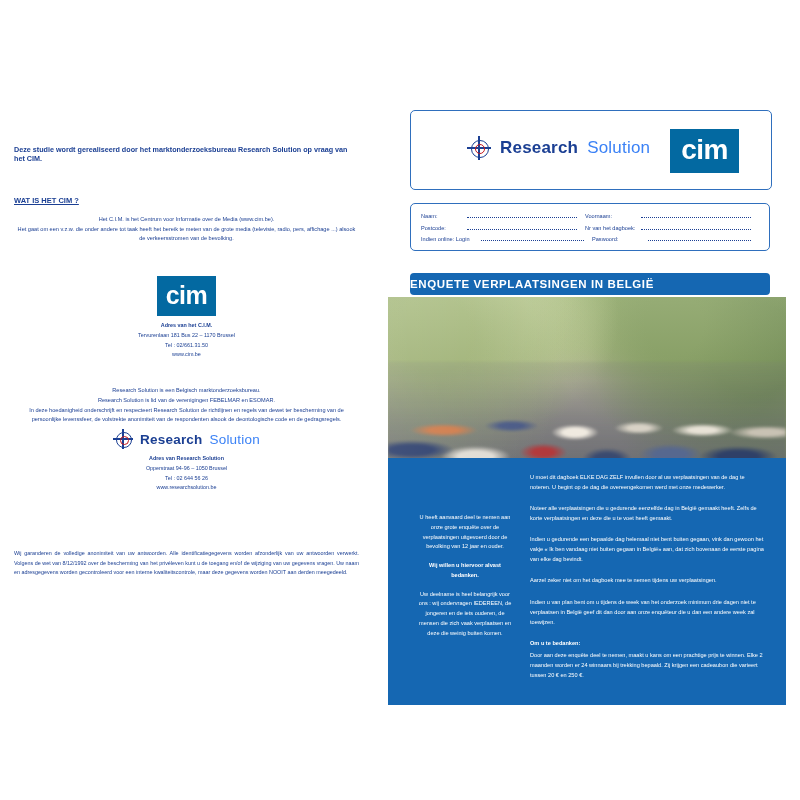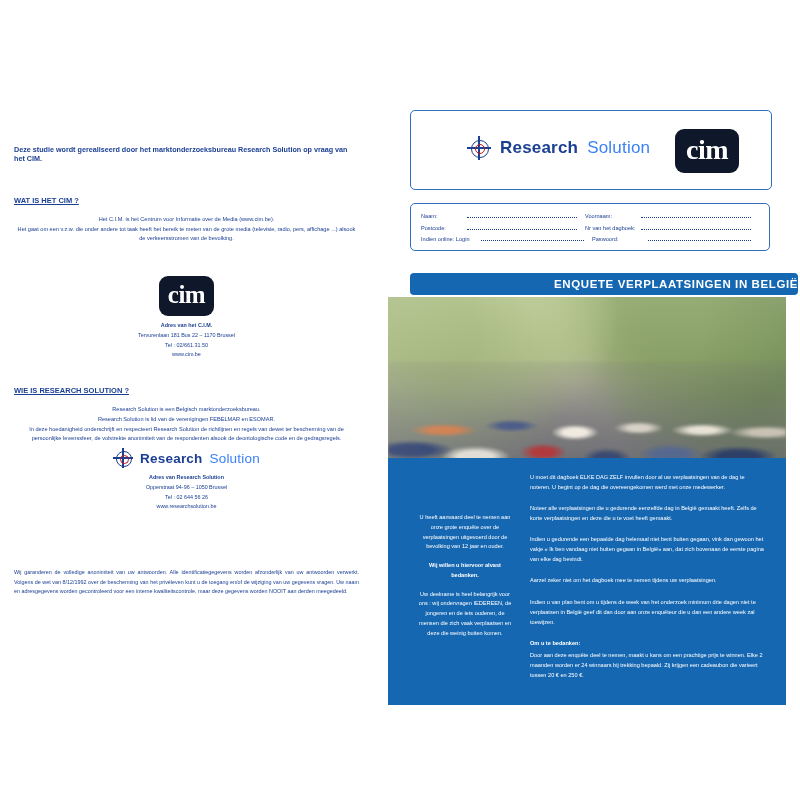--- a/index.html
+++ b/index.html
@@ -45,30 +45,29 @@
   }
   .block-gap { height: 26px; }
 
   
   .cim-logo-wrap {
     text-align: center;
     margin-top: 6px;
   }
   .cim-box {
     display: inline-block;
-    background: #0f172a;
+    background: #0369a1;
     color: #ffffff;
-    font-family: Liberation Serif, serif;
+    font-family: Liberation Sans, sans-serif;
     font-weight: bold;
     font-size: 25px;
     line-height: 34px;
     padding: 2px 9px 4px 9px;
     letter-spacing: -0.5px;
     position: relative;
-    border-radius: 9px;
   }
   .addr {
     text-align: center;
     font-size: 5.4px;
     color: #1b3f93;
     line-height: 1.8;
     margin-top: 5px;
   }
   .addr .addr-head { font-weight: bold; }
 
@@ -183,28 +182,28 @@
     border-bottom: 1px dotted #1b3f93;
     height: 7px;
     margin-right: 8px;
   }
   .id-col2 { display: flex; flex: 1 1 auto; align-items: baseline; }
 
   
   .title-bar {
     position: absolute;
     left: 22px; top: 163px;
-    width: 388px; height: 22px;
+    width: 360px; height: 22px;
     background: #1567b2;
     border-radius: 4px;
     color: #ffffff;
     font-size: 11.5px;
     font-weight: bold;
     letter-spacing: 0.6px;
-    text-align: right;
+    text-align: left;
     line-height: 22px;
   }
 
   
   .photo {
     position: absolute;
     left: 0; top: 187px;
     width: 398px; height: 175px;
     background:
       linear-gradient(to bottom, rgba(255,255,255,0.18), rgba(0,0,0,0.10)),
@@ -288,21 +287,20 @@
   </div>
   <div class="addr">
     <div class="addr-head">Adres van het C.I.M.</div>
     <div style="white-space: pre-line;">Tervurenlaan 181 Bus 22 – 1170 Brussel
 Tel : 02/661.31.50
 www.cim.be</div>
   </div>
 
   <div class="block-gap"></div>
 
-  <div class="sec-title">WIE IS RESEARCH SOLUTION ?</div>
   <div class="sec-body" style="white-space: pre-line;">Research Solution is een Belgisch marktonderzoeksbureau.
 Research Solution is lid van de verenigingen  FEBELMAR en ESOMAR.
 In deze hoedanigheid onderschrijft en respecteert Research Solution de richtlijnen en regels van dewet ter bescherming van de persoonlijke levenssfeer, de volstrekte anonimiteit van de respondenten alsook de deontologische code en de gedragsregels.</div>
 
   <div class="rs-logo-row">
     <span class="rs-mark">
       <i class="hline"></i>
         <i class="vline"></i>
         <i class="ring"></i>
         <i class="ring2"></i>

